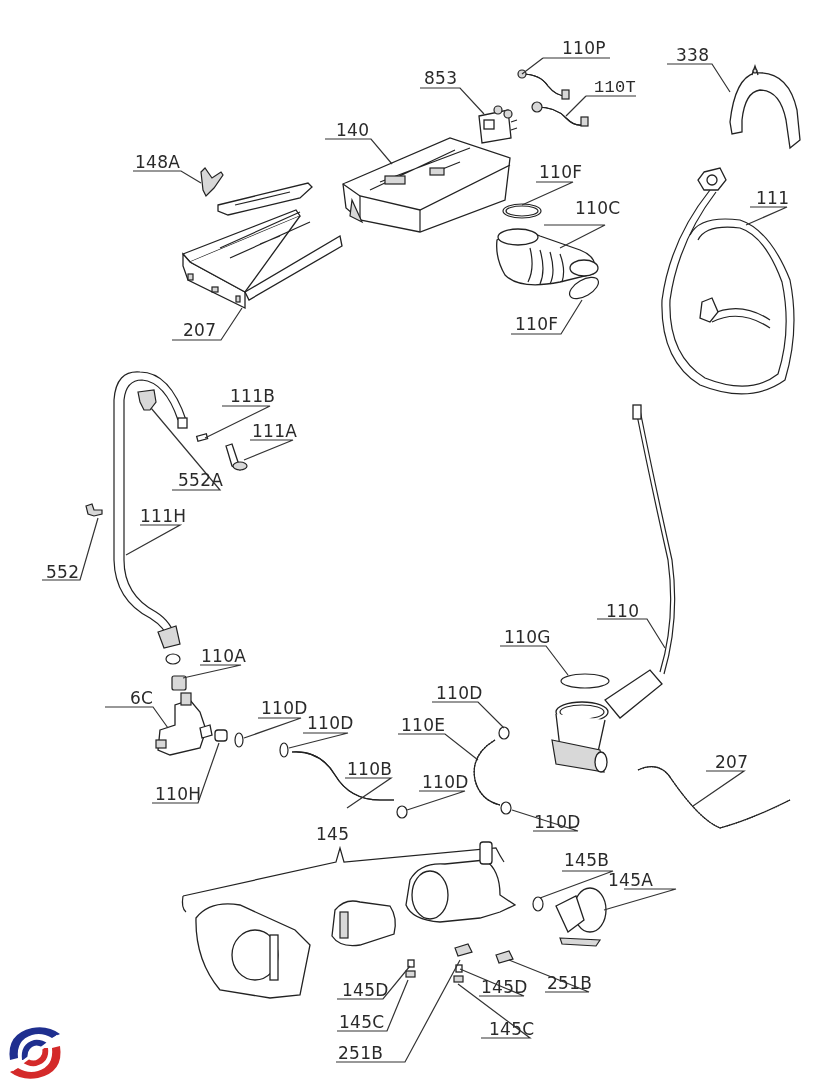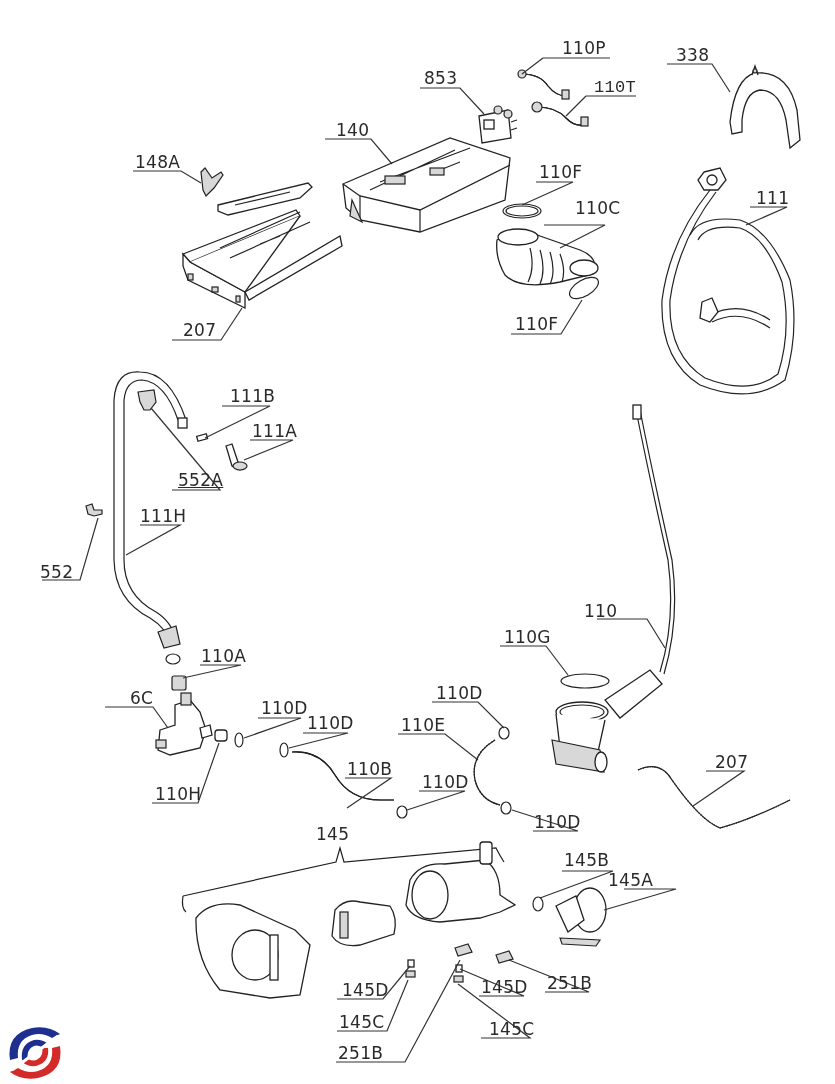--- a/index.html
+++ b/index.html
@@ -281,24 +281,24 @@
 <span class="lbl" style="left:594px;top:79px;font-family:Liberation Mono, monospace;">110T</span>
 <span class="lbl" style="left:336px;top:122px;">140</span>
 <span class="lbl" style="left:135px;top:154px;">148A</span>
 <span class="lbl" style="left:539px;top:164px;">110F</span>
 <span class="lbl" style="left:575px;top:200px;">110C</span>
 <span class="lbl" style="left:756px;top:190px;">111</span>
 <span class="lbl" style="left:183px;top:322px;">207</span>
 <span class="lbl" style="left:515px;top:316px;">110F</span>
 <span class="lbl" style="left:230px;top:388px;">111B</span>
 <span class="lbl" style="left:252px;top:423px;">111A</span>
-<span class="lbl" style="left:178px;top:472px;text-decoration:underline;">552A</span>
+<span class="lbl" style="left:178px;top:472px;">552A</span>
 <span class="lbl" style="left:140px;top:508px;">111H</span>
-<span class="lbl" style="left:40px;top:564px;">552</span>
-<span class="lbl" style="left:584px;top:603px;">110</span>
+<span class="lbl" style="left:46px;top:564px;">552</span>
+<span class="lbl" style="left:606px;top:603px;">110</span>
 <span class="lbl" style="left:504px;top:629px;">110G</span>
 <span class="lbl" style="left:201px;top:648px;">110A</span>
 <span class="lbl" style="left:118px;top:690px;margin-left:12px;">6C</span>
 <span class="lbl" style="left:261px;top:700px;">110D</span>
 <span class="lbl" style="left:307px;top:715px;">110D</span>
 <span class="lbl" style="left:436px;top:685px;">110D</span>
 <span class="lbl" style="left:401px;top:717px;">110E</span>
 <span class="lbl" style="left:347px;top:761px;text-align:center;">110B</span>
 <span class="lbl" style="left:422px;top:774px;">110D</span>
 <span class="lbl" style="left:534px;top:814px;">110D</span>

